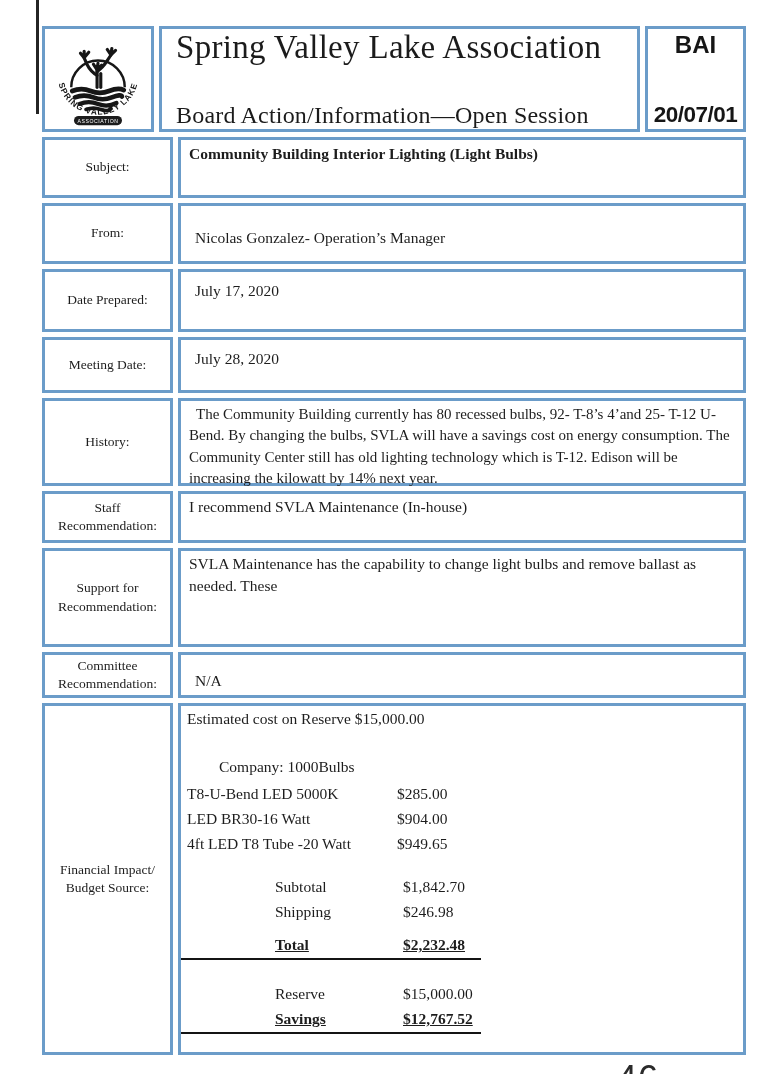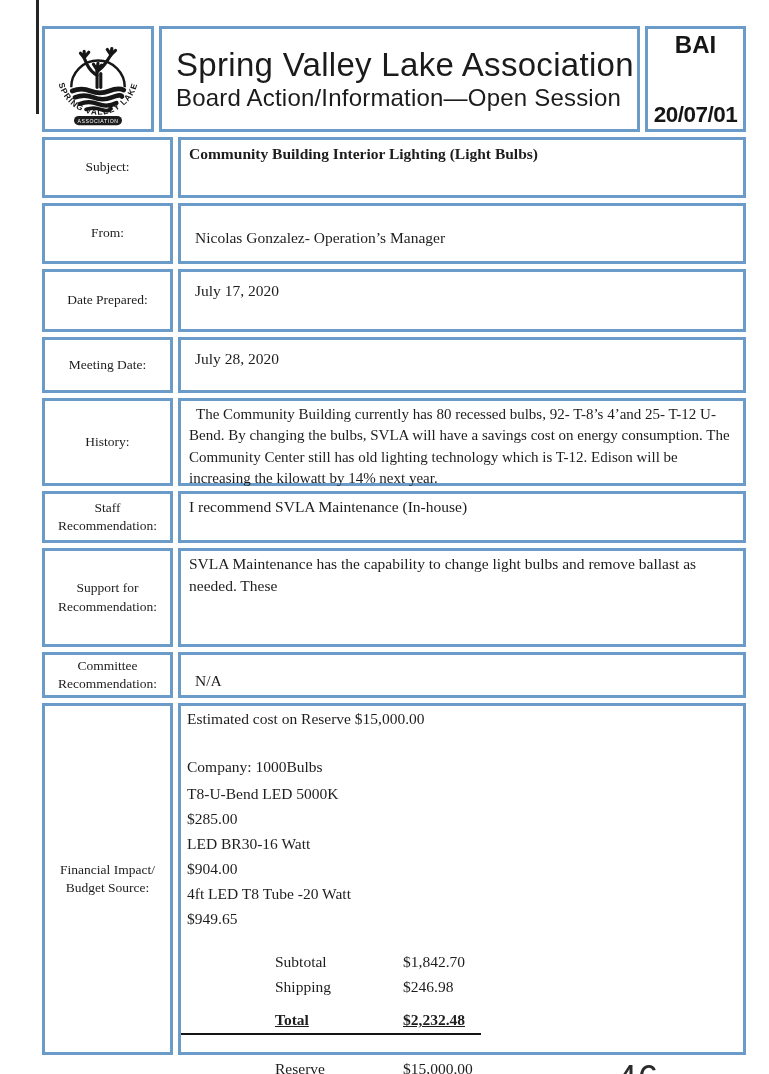--- a/index.html
+++ b/index.html
@@ -24,21 +24,21 @@
     display:flex;flex-direction:column;gap:5px;
   }
   .hrow{display:flex;gap:5px;}
   .cell{
     border:3px solid var(--blue);
     background:#fff;
     box-sizing:border-box;
   }
   
   .logo-cell{width:112px;height:106px;display:flex;align-items:center;justify-content:center;}
-  .title-cell{flex:1;height:106px;display:flex;flex-direction:column;justify-content:center;padding-left:14px;font-family:Liberation Sans, sans-serif;}
+  .title-cell{flex:1;height:106px;display:flex;flex-direction:column;justify-content:space-between;padding-left:14px;font-family:Liberation Serif, serif;}
   .org-name{font-size:33px;letter-spacing:.3px;line-height:1.15;color:#1b1b1b;}
   .doc-type{font-size:24px;letter-spacing:.2px;color:#1b1b1b;}
   .bai-cell{width:101px;height:106px;display:flex;flex-direction:column;align-items:center;justify-content:space-between;
     font-family:"Liberation Sans",sans-serif;font-weight:bold;font-size:24px;line-height:1.3;color:#161616;}
   .bai-number{font-size:22.5px;letter-spacing:-0.5px;}
   
   .row{display:flex;gap:5px;}
   .label-cell{
     width:131px;flex:0 0 131px;
     display:flex;align-items:center;justify-content:center;text-align:center;
@@ -58,22 +58,22 @@
   .v-subject{font-weight:bold;padding-top:3px;}
   .v-from{padding-top:21px;padding-left:14px;}
   .v-date{padding-top:8px;padding-left:14px;}
   .v-history{font-size:15px;padding-top:3px;text-indent:7px;line-height:1.42;}
   .v-staff{padding-top:2px;}
   .v-support{padding-top:2px;}
   .v-committee{padding-top:15px;padding-left:14px;}
   
   .fin-cell{flex:1;font-size:15.5px;padding:3px 8px 0 6px;line-height:1.35;}
   .fin-intro{margin-bottom:27px;}
-  .fin-company{margin-bottom:3px;}
-  .fin-item{display:flex;line-height:25px;flex-direction:column;}
+  .fin-company{margin-bottom:3px;margin-left:32px;}
+  .fin-item{display:flex;line-height:25px;}
   .fin-item .n{width:210px;}
   .fin-sum{display:flex;line-height:25px;padding-left:88px;}
   .fin-sum .n{width:128px;}
   .gap-items{height:18px;}
   .gap-total{height:8px;}
   .gap-reserve{height:22px;}
   .fin-total{
     display:flex;line-height:26px;font-weight:bold;
     margin-left:-6px;padding-left:94px;width:300px;
     border-bottom:2.5px solid #141414;box-sizing:border-box;

